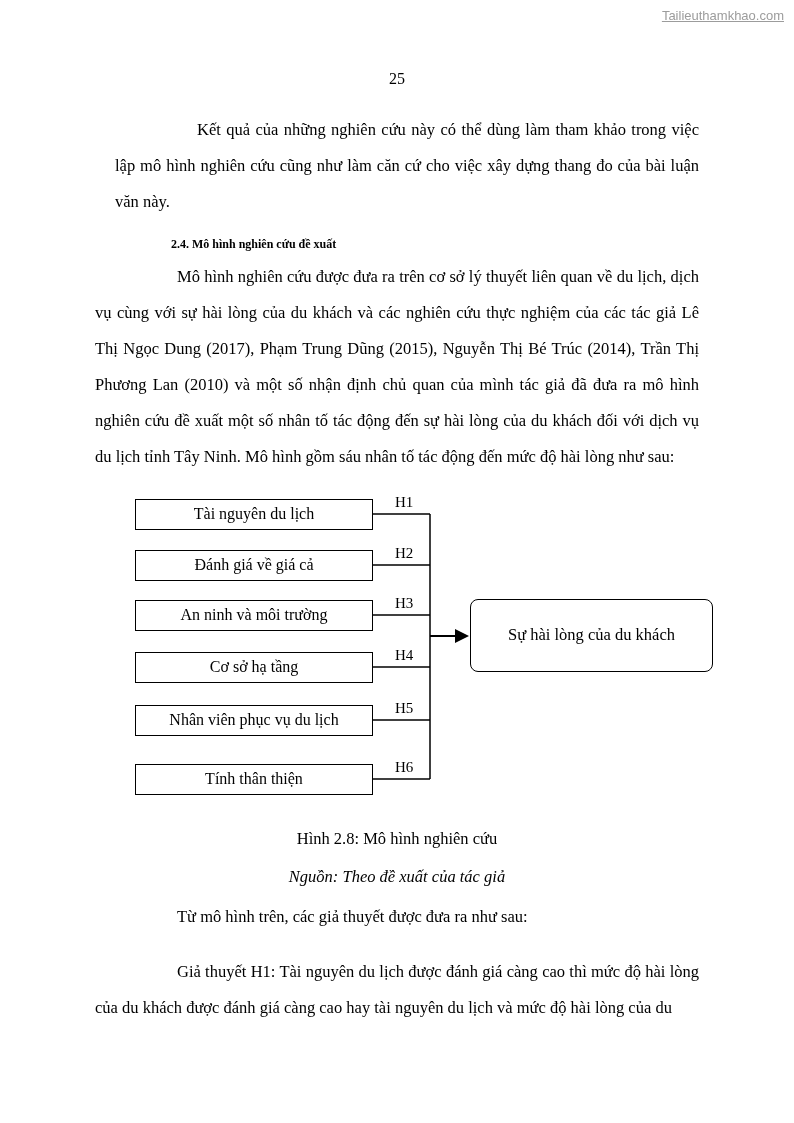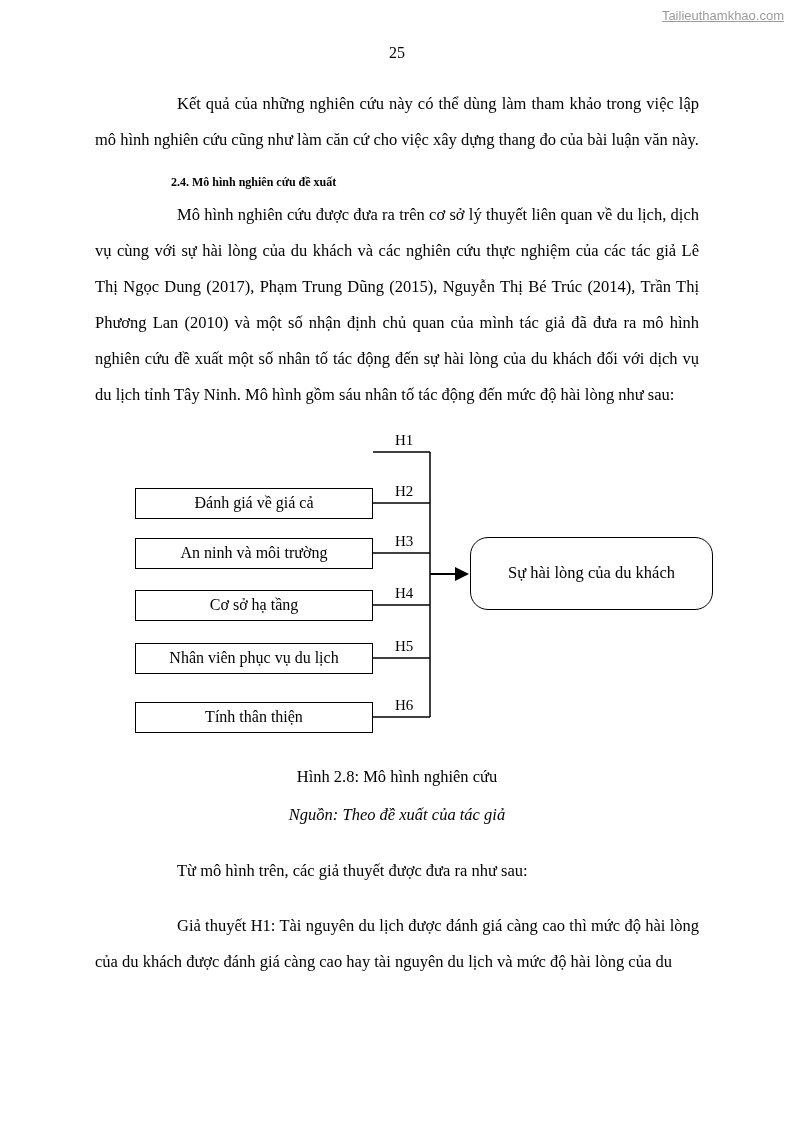--- a/index.html
+++ b/index.html
@@ -17,34 +17,34 @@
   .watermark {
     position: absolute;
     top: 8px;
     right: 10px;
     font-family: "Liberation Sans", sans-serif;
     font-size: 13px;
     color: #9c9c9c;
     text-decoration: underline;
   }
   .page-number {
-    padding-top: 44px;
+    padding-top: 70px;
     text-align: center;
     font-size: 16px;
   }
   .content {
     padding: 0 95px;
   }
   p.body-text {
     font-size: 16.5px;
     line-height: 2.18;
     text-align: justify;
     text-indent: 82px;
   }
-  .p1 { margin-top: 24px; }
+  .p1 { margin-top: 24px; margin-left: 20px; }
   .section-heading {
     font-size: 12px;
     font-weight: bold;
     line-height: 2.18;
     text-indent: 76px;
     margin-top: 11px;
   }
   .p2 { margin-top: 2px; }
 
   
@@ -77,40 +77,40 @@
     font-size: 15px;
     line-height: 20px;
   }
   .outcome-box {
     position: absolute;
     left: 375px;
     top: 110px;
     width: 243px;
     height: 73px;
     border: 1px solid #000;
-    border-radius: 18px;
+    border-radius: 8px;
     display: flex;
     align-items: center;
     justify-content: center;
     font-size: 16.5px;
     background: #fff;
   }
 
   .caption {
     text-align: center;
     font-size: 16.5px;
     margin-top: 22px;
   }
   .source {
     text-align: center;
     font-size: 16.5px;
     font-style: italic;
     margin-top: 18px;
   }
-  .p3 { margin-top: 28px; }
+  .p3 { margin-top: 12px; }
   .p4 { margin-top: 19px; }
 </style>
 </head>
 <body>
 
 <div class="page">
 
   <div class="watermark">Tailieuthamkhao.com</div>
 
   <div class="page-number">25</div>
@@ -133,20 +133,23 @@
         <line x1="278" y1="178" x2="335" y2="178" stroke="#000" stroke-width="1.3"></line>
         <line x1="278" y1="231" x2="335" y2="231" stroke="#000" stroke-width="1.3"></line>
         <line x1="278" y1="290" x2="335" y2="290" stroke="#000" stroke-width="1.3"></line>
 
         <line x1="335" y1="25" x2="335" y2="290" stroke="#000" stroke-width="1.5"></line>
 
         <line x1="335" y1="147" x2="362" y2="147" stroke="#000" stroke-width="2"></line>
         <polygon points="374,147 360,140 360,154" fill="#000"></polygon>
       </svg>
 
+      <div class="factor-box" style="top:10px">
+        <span>Tài nguyên du lịch</span>
+      </div>
       <div class="factor-box" style="top:61px">
         <span>Đánh giá về giá cả</span>
       </div>
       <div class="factor-box" style="top:111px">
         <span>An ninh và môi trường</span>
       </div>
       <div class="factor-box" style="top:163px">
         <span>Cơ sở hạ tầng</span>
       </div>
       <div class="factor-box" style="top:216px">

